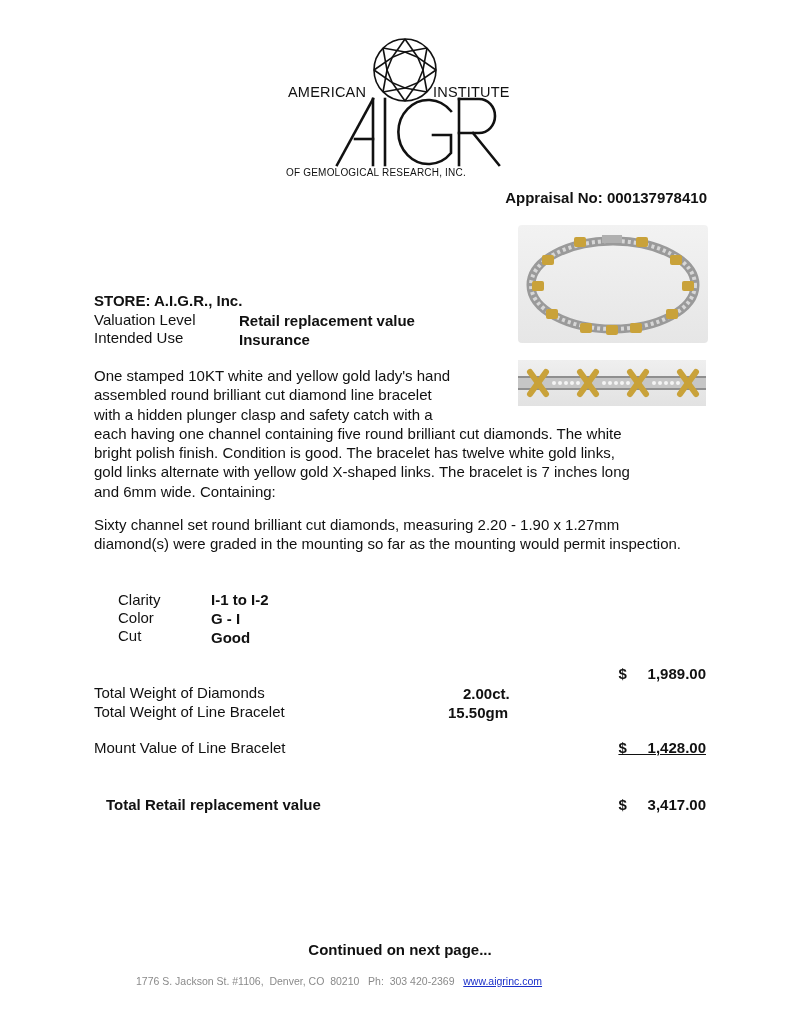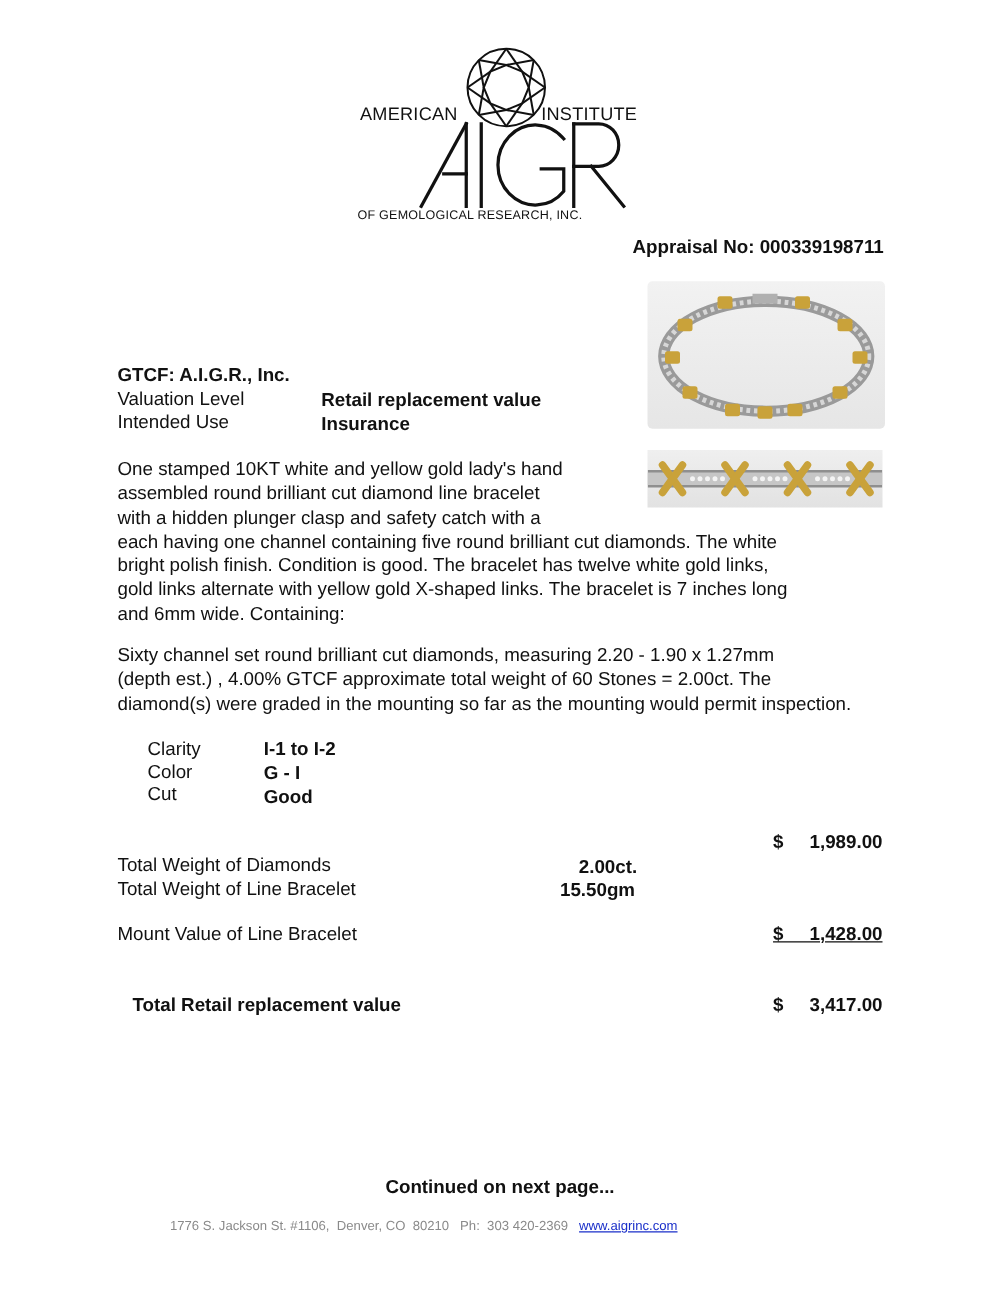--- a/index.html
+++ b/index.html
@@ -10,21 +10,21 @@
   .abs { position: absolute; }
   .logo { left: 285px; top: 35px; width: 240px; height: 150px; }
   .logo .t-small { font-family: "Liberation Sans", sans-serif; font-size: 14.5px; letter-spacing: 0.2px; color: #111; position: absolute; white-space: nowrap; }
   .appraisal { right: 93px; top: 189px; font-size: 15px; font-weight: bold; white-space: nowrap; }
   .photo1 { left: 518px; top: 225px; width: 190px; height: 118px; border-radius: 4px; overflow: hidden; background: linear-gradient(180deg,#f2f2f2 0%,#e6e6e6 100%); }
   .photo2 { left: 518px; top: 360px; width: 188px; height: 46px; overflow: hidden; background: linear-gradient(180deg,#efefef 0%,#e2e2e2 100%); }
   .txt { font-size: 15px; line-height: 19px; white-space: nowrap; }
   .bold { font-weight: bold; }
   .store { left: 94px; top: 291px; }
   .kv-label { left: 94px; }
-  .kv-value { left: 257px; }
+  .kv-value { left: 239px; }
   .para { left: 94px; font-size: 15px; line-height: 19.3px; white-space: nowrap; }
   .grade-label { left: 118px; }
   .grade-value { left: 211px; }
   .money { right: 94px; white-space: pre; }
   .underline { text-decoration: underline; }
   .continued { left: 0; width: 800px; text-align: center; top: 941px; font-size: 15px; font-weight: bold; }
   .footer { left: 0; width: 678px; text-align: center; top: 975px; font-size: 10.5px; color: #8a8a8a; white-space: pre; }
   .footer a { color: #1a2fc9; text-decoration: underline; }
 </style>
 </head>
@@ -67,21 +67,21 @@
       <path d="M118 16 A30 32 0 1 0 118 58 L118 40 L100 40"></path>
 
       <line x1="126" y1="4" x2="126" y2="70"></line>
       <path d="M126 4 L146 4 A16 17 0 0 1 146 38 L126 38"></path>
       <line x1="140" y1="38" x2="166" y2="70"></line>
     </g>
   </svg>
   <span class="t-small" style="left:1px;top:132px;font-size:10px;">OF GEMOLOGICAL RESEARCH, INC.</span>
 </div>
 
-<div class="abs appraisal">Appraisal No: 000339198711</div>
+<div class="abs appraisal">Appraisal No: 000137978410</div>
 
 <div class="abs photo1">
   <svg width="190" height="118" viewBox="0 0 190 118">
     <ellipse cx="95" cy="60" rx="82" ry="44" fill="none" stroke="#9a9a9a" stroke-width="9"></ellipse>
     <ellipse cx="95" cy="60" rx="82" ry="44" fill="none" stroke="#d7d7d7" stroke-width="4" stroke-dasharray="3 3"></ellipse>
     <g fill="#c9a23a">
       <rect x="56" y="12" width="12" height="10" rx="2"></rect>
       <rect x="118" y="12" width="12" height="10" rx="2"></rect>
       <rect x="24" y="30" width="12" height="10" rx="2"></rect>
       <rect x="152" y="30" width="12" height="10" rx="2"></rect>
@@ -123,39 +123,38 @@
       <line x1="62" y1="12" x2="78" y2="34"></line>
         <line x1="78" y1="12" x2="62" y2="34"></line>
       <line x1="112" y1="12" x2="128" y2="34"></line>
         <line x1="128" y1="12" x2="112" y2="34"></line>
       <line x1="162" y1="12" x2="178" y2="34"></line>
         <line x1="178" y1="12" x2="162" y2="34"></line>
     </g>
   </svg>
 </div>
 
-<div class="abs txt bold store">GTCF: A.I.G.R., Inc.</div>
+<div class="abs txt bold store">STORE: A.I.G.R., Inc.</div>
 <div class="abs txt kv-label" style="top:310px;">Valuation Level</div>
 <div class="abs txt bold kv-value" style="top:311px;">Retail replacement value</div>
 <div class="abs txt kv-label" style="top:328px;">Intended Use</div>
 <div class="abs txt bold kv-value" style="top:330px;">Insurance</div>
 
 <div class="abs para" style="top:366px;">
   <div>One stamped 10KT white and yellow gold lady's hand</div>
   <div>assembled round brilliant cut diamond line bracelet</div>
   <div>with a hidden plunger clasp and safety catch with a</div>
   <div>each having one channel containing five round brilliant cut diamonds.  The white</div>
   <div>bright polish finish. Condition is good. The bracelet has twelve white gold links,</div>
   <div>gold links alternate with yellow gold X-shaped links.  The bracelet is 7 inches long</div>
   <div>and 6mm wide.  Containing:</div>
 </div>
 
 <div class="abs para" style="top:515px;">
   <div>Sixty channel set round brilliant cut diamonds, measuring 2.20 - 1.90 x 1.27mm</div>
-  <div>(depth est.) , 4.00% GTCF approximate total weight of 60 Stones = 2.00ct. The</div>
   <div>diamond(s) were graded in the mounting so far as the mounting would permit inspection.</div>
 </div>
 
 <div class="abs txt grade-label" style="top:590px;">Clarity</div>
 <div class="abs txt bold grade-value" style="top:590px;">I-1 to I-2</div>
 <div class="abs txt grade-label" style="top:608px;">Color</div>
 <div class="abs txt bold grade-value" style="top:609px;">G - I</div>
 <div class="abs txt grade-label" style="top:626px;">Cut</div>
 <div class="abs txt bold grade-value" style="top:628px;">Good</div>
 

